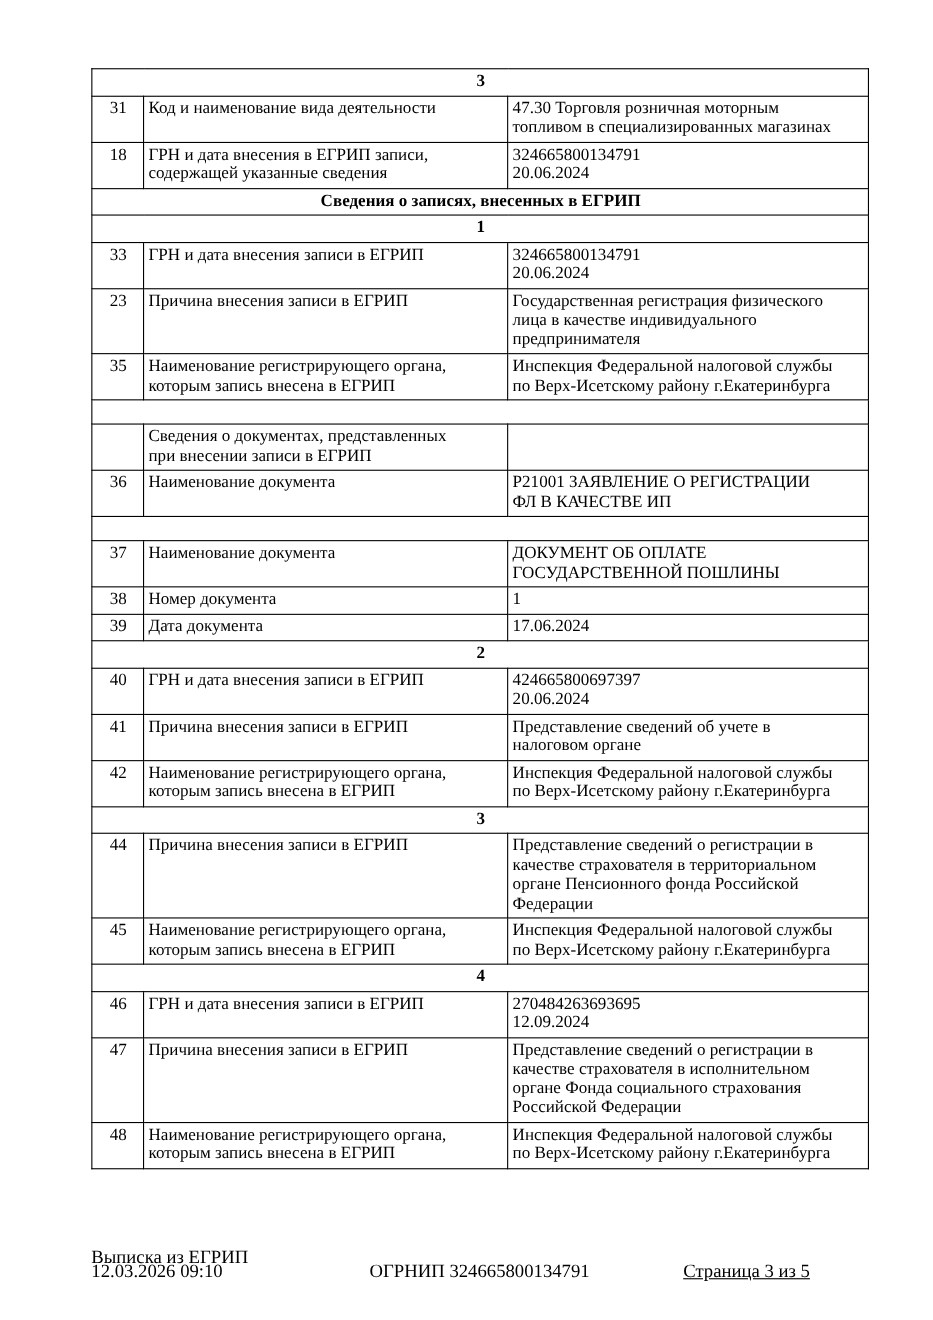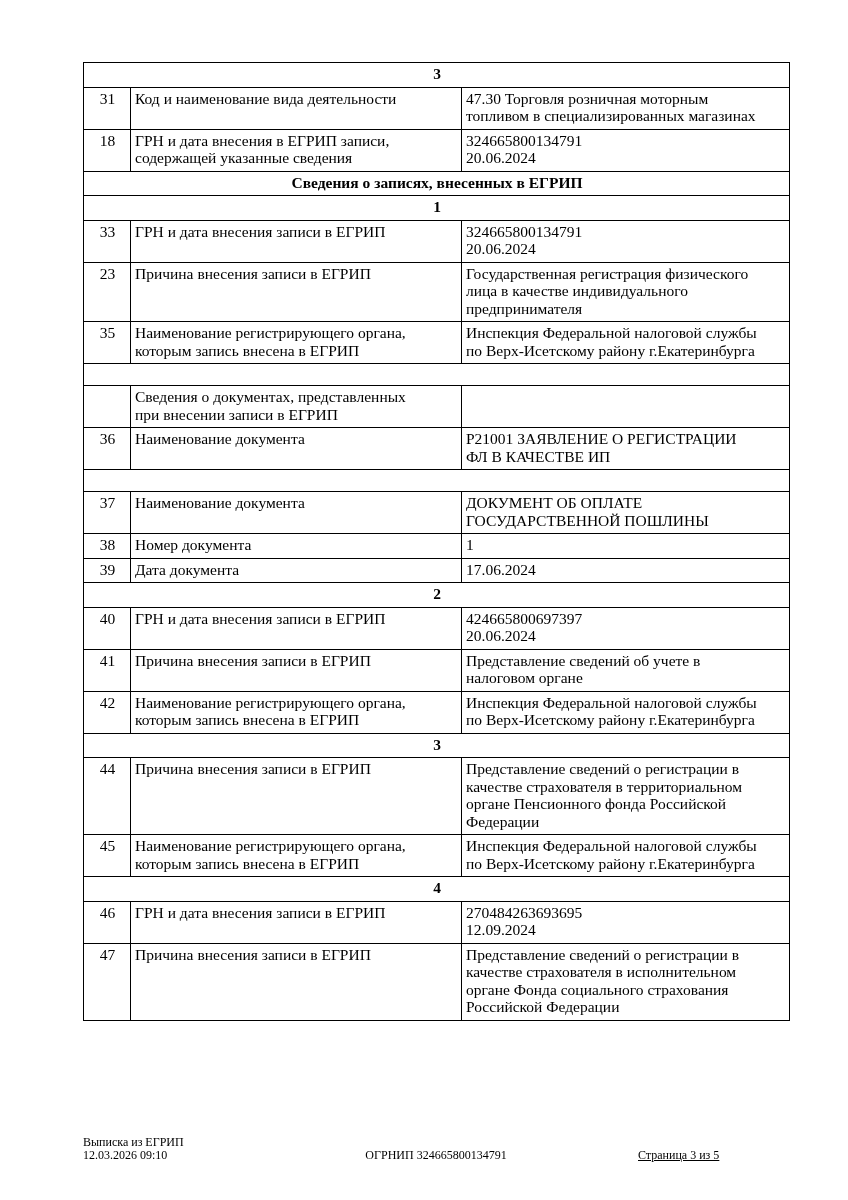--- a/index.html
+++ b/index.html
@@ -32,21 +32,21 @@
     font-weight: bold;
     padding-top: 1px; padding-bottom: 3px;
   }
   .spacer-cell { height: 15px; padding: 0; }
   .footer {
     position: absolute;
     left: 83px; top: 1136px;
     width: 706px;
     display: flex;
     align-items: flex-end;
-    font-size: 12px;
+    font-size: 17px;
     line-height: 13px;
   }
   .footer-left { flex: 1; }
   .footer-center { flex: 1.2; text-align: center; }
   .footer-right { flex: 1; text-align: center; text-decoration: underline; }
 </style>
 </head>
 <body>
 
 <div class="page">
@@ -249,20 +249,31 @@
           <td class="label-cell">
             <div>Причина внесения записи в ЕГРИП</div>
           </td>
           <td class="value-cell">
             <div>Представление сведений о регистрации в</div>
             <div>качестве страхователя в исполнительном</div>
             <div>органе Фонда социального страхования</div>
             <div>Российской Федерации</div>
           </td>
         </tr>
+        <tr>
+          <td class="num-cell">48</td>
+          <td class="label-cell">
+            <div>Наименование регистрирующего органа,</div>
+            <div>которым запись внесена в ЕГРИП</div>
+          </td>
+          <td class="value-cell">
+            <div>Инспекция Федеральной налоговой службы</div>
+            <div>по Верх-Исетскому району г.Екатеринбурга</div>
+          </td>
+        </tr>
       </tbody>
   </table>
 
   <div class="footer">
     <div class="footer-left">
       <div>Выписка из ЕГРИП</div>
       <div>12.03.2026 09:10</div>
     </div>
     <div class="footer-center">ОГРНИП 324665800134791</div>
     <div class="footer-right">Страница 3 из 5</div>

